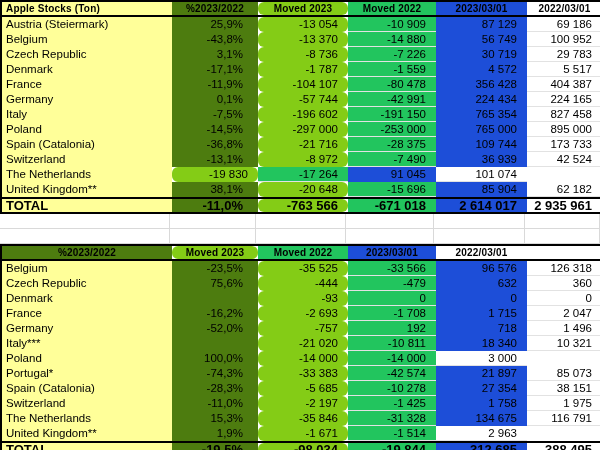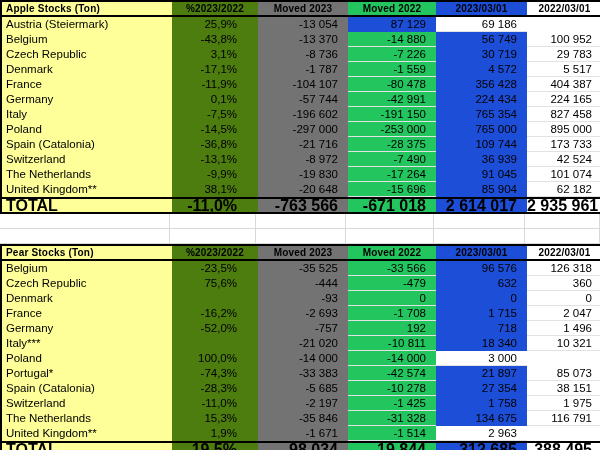--- a/index.html
+++ b/index.html
@@ -18,38 +18,38 @@
   .cell{
     box-sizing:border-box;
     overflow:hidden;
     white-space:nowrap;
     font-size:11.5px;
     line-height:14px;
   }
   
   .tbl .c0{background:#FFFF99;}
   .tbl .c1{background:#4d7c0f;}
-  .tbl .c2{background:#737373;}
+  .tbl .c2{background:#84cc16;border-radius:6px;}
   .tbl .c3{background:#22c55e;}
   .tbl .c4{background:#1d4ed8;}
   .tbl .c5{background:#FFFFFF;}
   
   .tbl .datarow .c3, .tbl .datarow .c5{border-bottom:1px solid #e2e2e2;}
   
   .c0{text-align:left;padding-left:4px;}
-  .c1{text-align:right;padding-right:21px;}
+  .c1{text-align:right;padding-right:15px;}
   .c2,.c3,.c4,.c5{text-align:right;padding-right:10px;}
   
   .tbl{border-left:2px solid #000;}
   
   .hdr{height:17px;border-top:2px solid #000;border-bottom:2px solid #000;}
   .hdr .cell{font-weight:bold;font-size:10px;line-height:13px;letter-spacing:0.2px;}
   .hdr .c1,.hdr .c2,.hdr .c3,.hdr .c4,.hdr .c5{text-align:center;padding-right:0;}
   .totalrow{height:17px;border-top:2px solid #000;border-bottom:2px solid #000;}
-  .totalrow .cell{font-weight:bold;font-size:16px;line-height:14px;}
+  .totalrow .cell{font-weight:bold;font-size:13px;line-height:14px;}
   
   .gap .row{height:15px;}
   .gap .cell{
     background:#fff;
     border-right:1px solid #d9d9d9;
     border-bottom:1px solid #d9d9d9;
   }
 </style>
 </head>
 <body>
@@ -61,20 +61,21 @@
         <div class="cell c1">%2023/2022</div>
         <div class="cell c2">Moved 2023</div>
         <div class="cell c3">Moved 2022</div>
         <div class="cell c4">2023/03/01</div>
         <div class="cell c5">2022/03/01</div>
       </div>
       <div class="row datarow">
         <div class="cell c0">Austria (Steiermark)</div>
         <div class="cell c1">25,9%</div>
         <div class="cell c2">-13 054</div>
+        <div class="cell c3">-10 909</div>
         <div class="cell c4">87 129</div>
         <div class="cell c5">69 186</div>
       </div>
       <div class="row datarow">
         <div class="cell c0">Belgium</div>
         <div class="cell c1">-43,8%</div>
         <div class="cell c2">-13 370</div>
         <div class="cell c3">-14 880</div>
         <div class="cell c4">56 749</div>
         <div class="cell c5">100 952</div>
@@ -138,21 +139,20 @@
       <div class="row datarow">
         <div class="cell c0">Switzerland</div>
         <div class="cell c1">-13,1%</div>
         <div class="cell c2">-8 972</div>
         <div class="cell c3">-7 490</div>
         <div class="cell c4">36 939</div>
         <div class="cell c5">42 524</div>
       </div>
       <div class="row datarow">
         <div class="cell c0">The Netherlands</div>
-        <div class="cell c1">-9,9%</div>
         <div class="cell c2">-19 830</div>
         <div class="cell c3">-17 264</div>
         <div class="cell c4">91 045</div>
         <div class="cell c5">101 074</div>
       </div>
       <div class="row datarow">
         <div class="cell c0">United Kingdom**</div>
         <div class="cell c1">38,1%</div>
         <div class="cell c2">-20 648</div>
         <div class="cell c3">-15 696</div>
@@ -181,21 +181,20 @@
         <div class="cell c0"></div>
         <div class="cell c1"></div>
         <div class="cell c2"></div>
         <div class="cell c3"></div>
         <div class="cell c4"></div>
         <div class="cell c5"></div>
       </div>
     </div>
   <div class="tbl" id="pear-table">
       <div class="row hdr">
-        <div class="cell c0">Pear Stocks (Ton)</div>
         <div class="cell c1">%2023/2022</div>
         <div class="cell c2">Moved 2023</div>
         <div class="cell c3">Moved 2022</div>
         <div class="cell c4">2023/03/01</div>
         <div class="cell c5">2022/03/01</div>
       </div>
       <div class="row datarow">
         <div class="cell c0">Belgium</div>
         <div class="cell c1">-23,5%</div>
         <div class="cell c2">-35 525</div>

